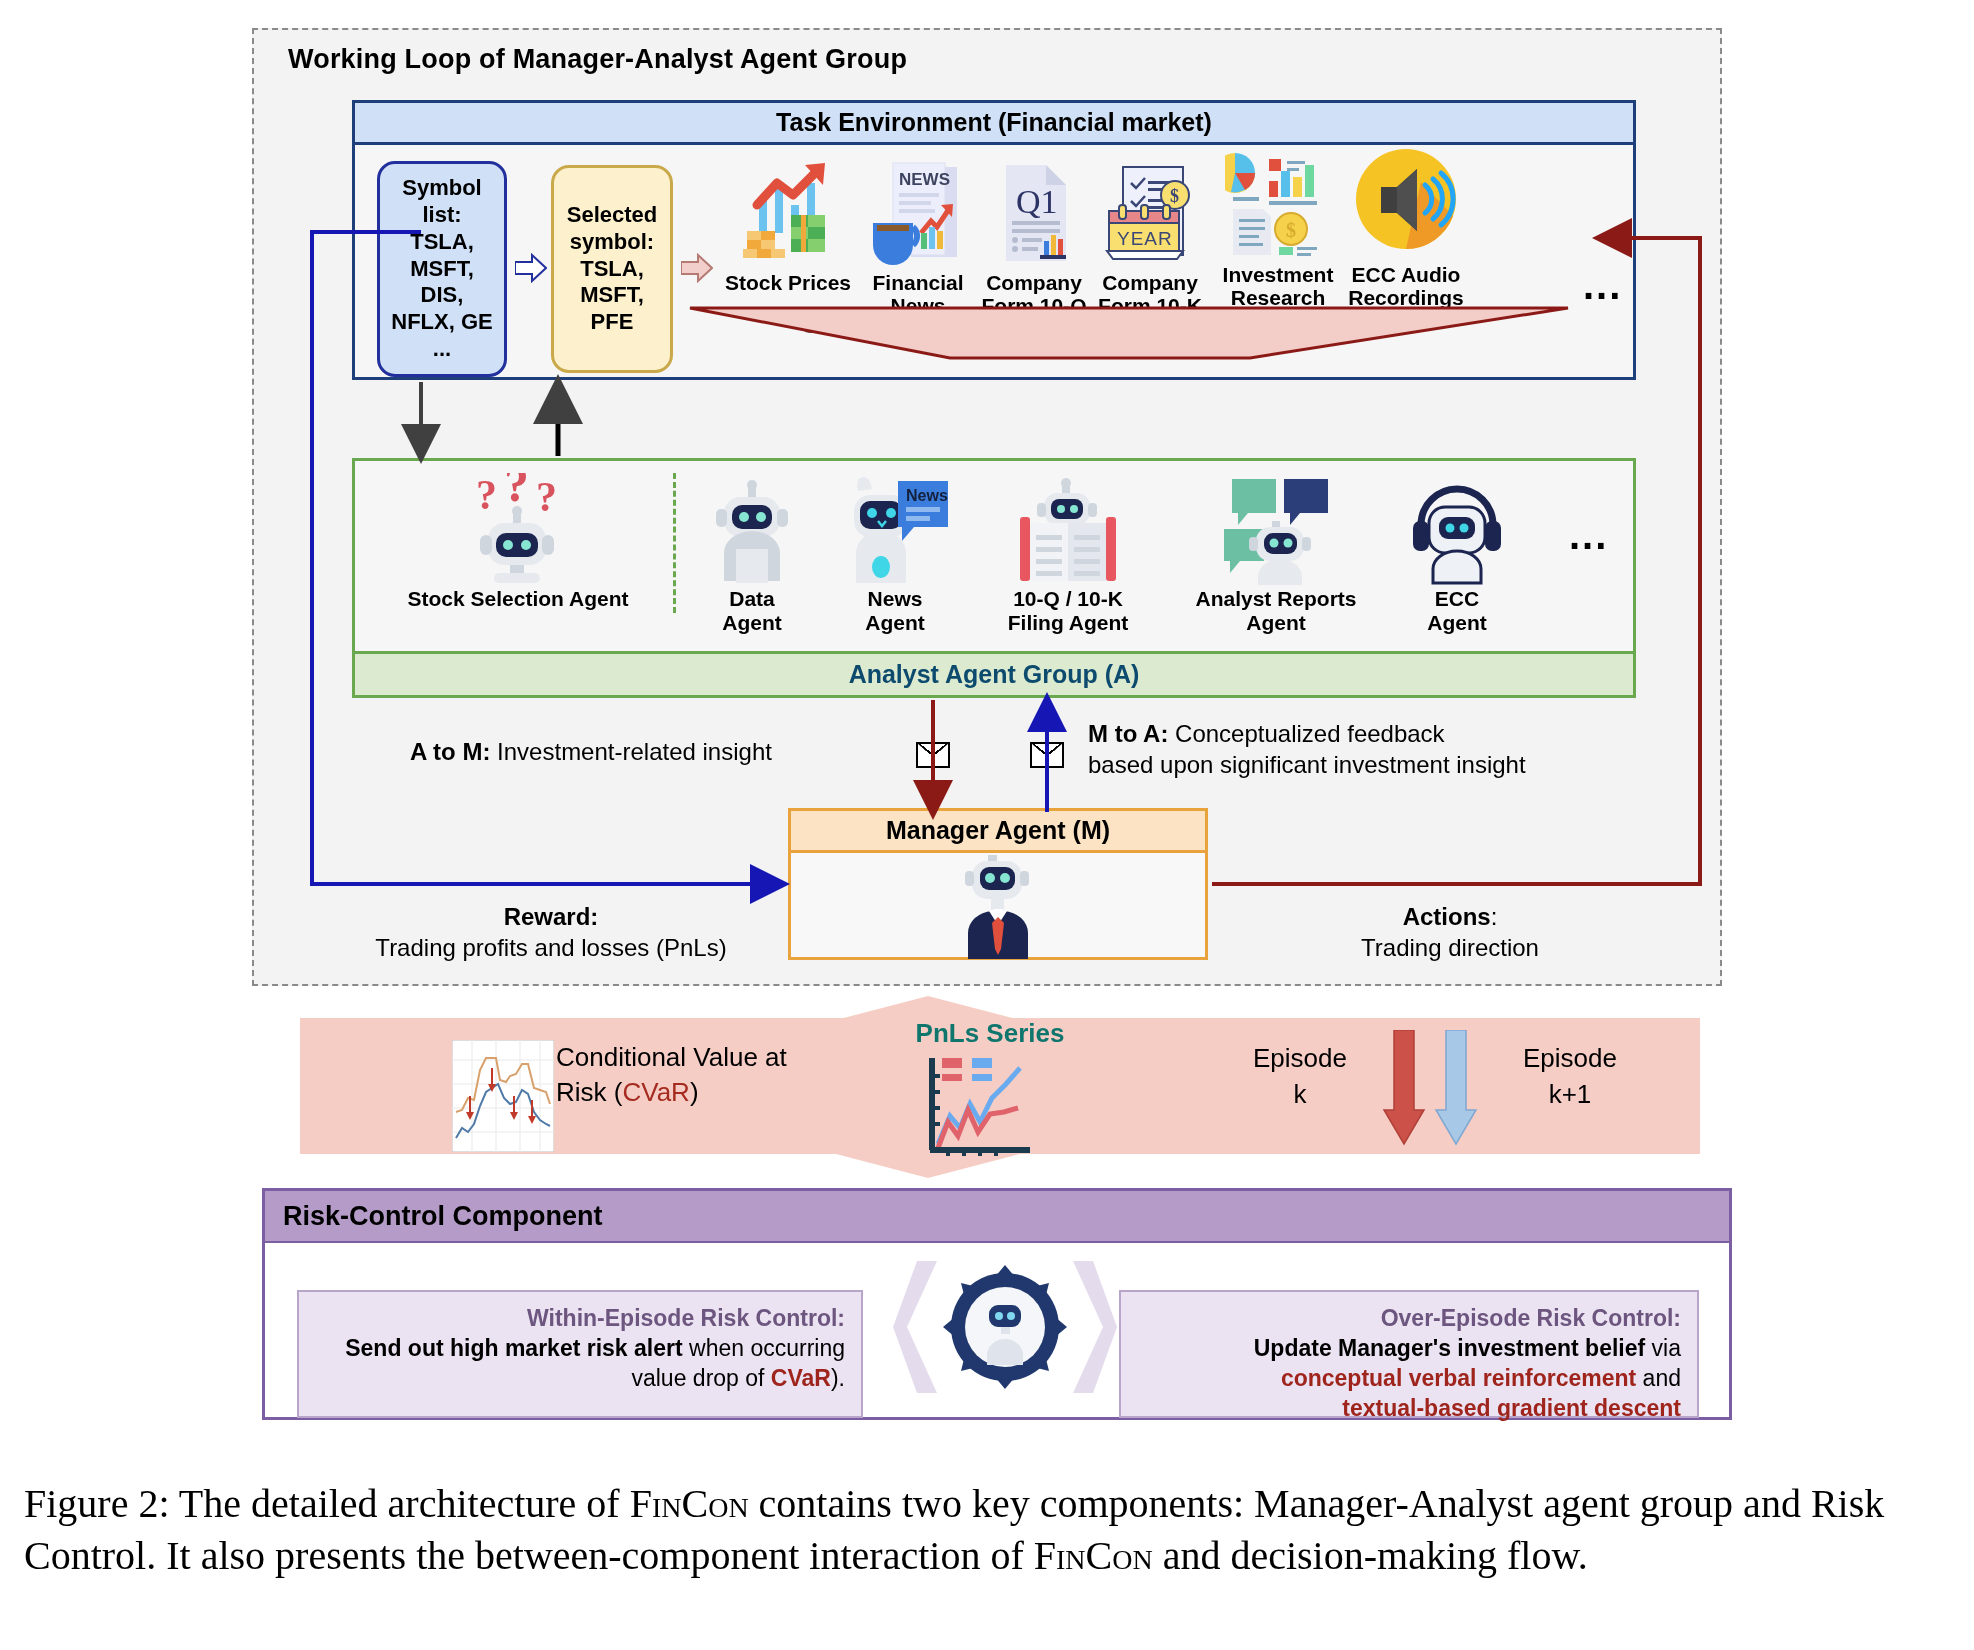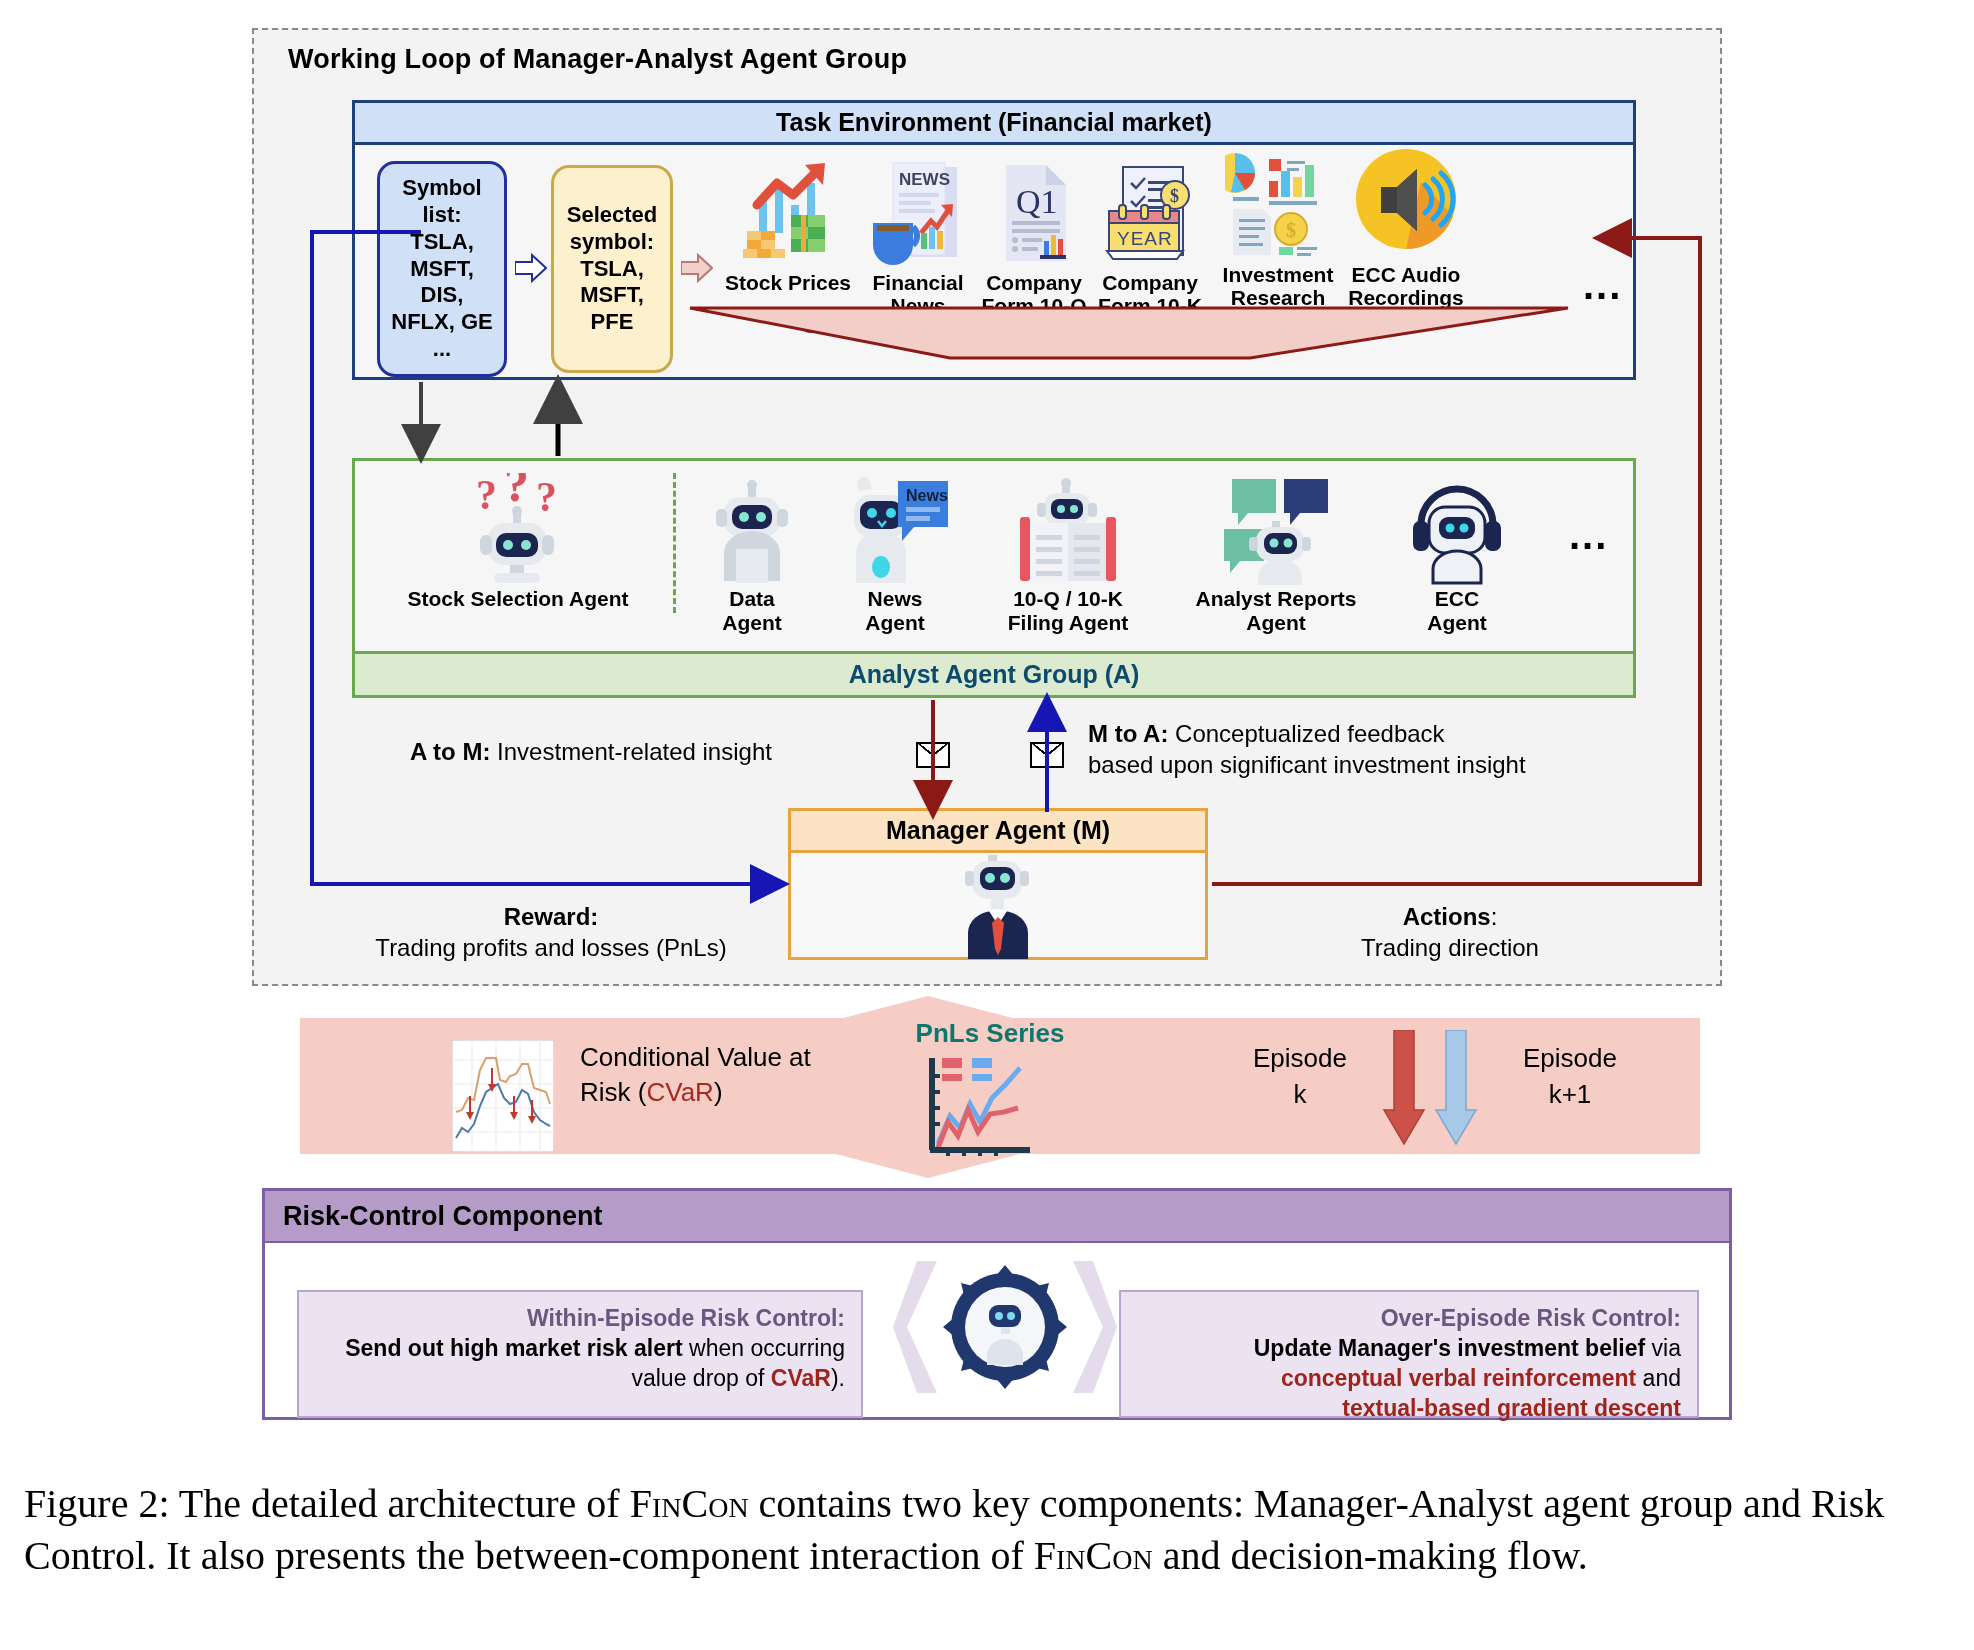--- a/index.html
+++ b/index.html
@@ -167,21 +167,21 @@
     border-left:92px solid transparent; border-right:92px solid transparent;
     border-bottom:24px solid #f5cdc5;
   }
   .pink-notch-bottom{
     position:absolute; left:836px; top:1154px; width:0; height:0;
     border-left:92px solid transparent; border-right:92px solid transparent;
     border-top:24px solid #f5cdc5;
   }
   .cvar-label{
     position:absolute; left:556px; top:1040px; width:290px;
-    font-size:26px; color:#000; line-height:1.36;margin-left:24px;
+    font-size:26px; color:#000; line-height:1.36;
   }
   .cvar-red{ color:#a52a1f; }
   .pnls-title{
     position:absolute; left:890px; top:1018px; width:200px; text-align:center;
     font-size:26px; font-weight:bold; color:#0f766e;
   }
   .ep-k{
     position:absolute; left:1230px; top:1040px; width:140px; text-align:center;
     font-size:26px; color:#000; line-height:1.4;
   }

